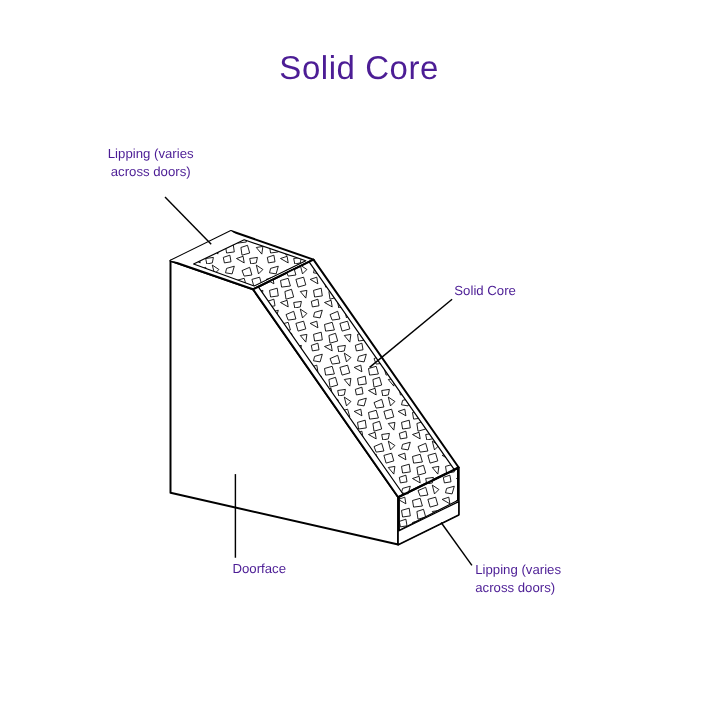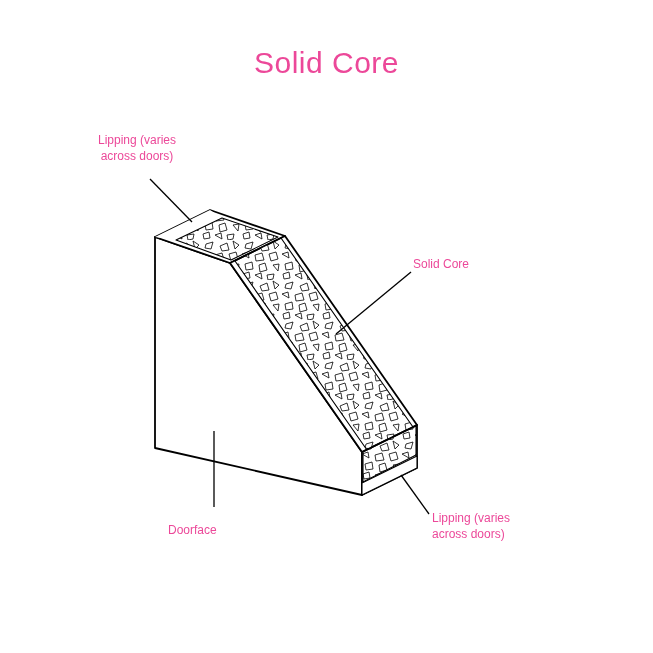--- a/index.html
+++ b/index.html
@@ -7,21 +7,21 @@
     padding: 0;
     background: #ffffff;
   }
   .canvas {
     position: relative;
     width: 653px;
     height: 653px;
     background: #ffffff;
     overflow: hidden;
     font-family: "Liberation Sans", "DejaVu Sans", sans-serif;
-    color: #ec4899;
+    color: #4c1d95;
   }
   .title {
     position: absolute;
     top: 46px;
     left: 0;
     width: 100%;
     text-align: center;
     font-size: 30px;
     font-weight: 400;
     letter-spacing: 0.5px;
@@ -37,23 +37,23 @@
     top: 132px;
     width: 150px;
     text-align: center;
   }
   .label.solid-core {
     left: 413px;
     top: 256px;
   }
   .label.doorface {
     left: 168px;
-    top: 522px;
+    top: 509px;
     width: 92px;
-    text-align: left;
+    text-align: right;
   }
   .label.lipping-bottom {
     left: 432px;
     top: 510px;
     text-align: left;
   }
   svg.diagram {
     position: absolute;
     left: 0;
     top: 0;

